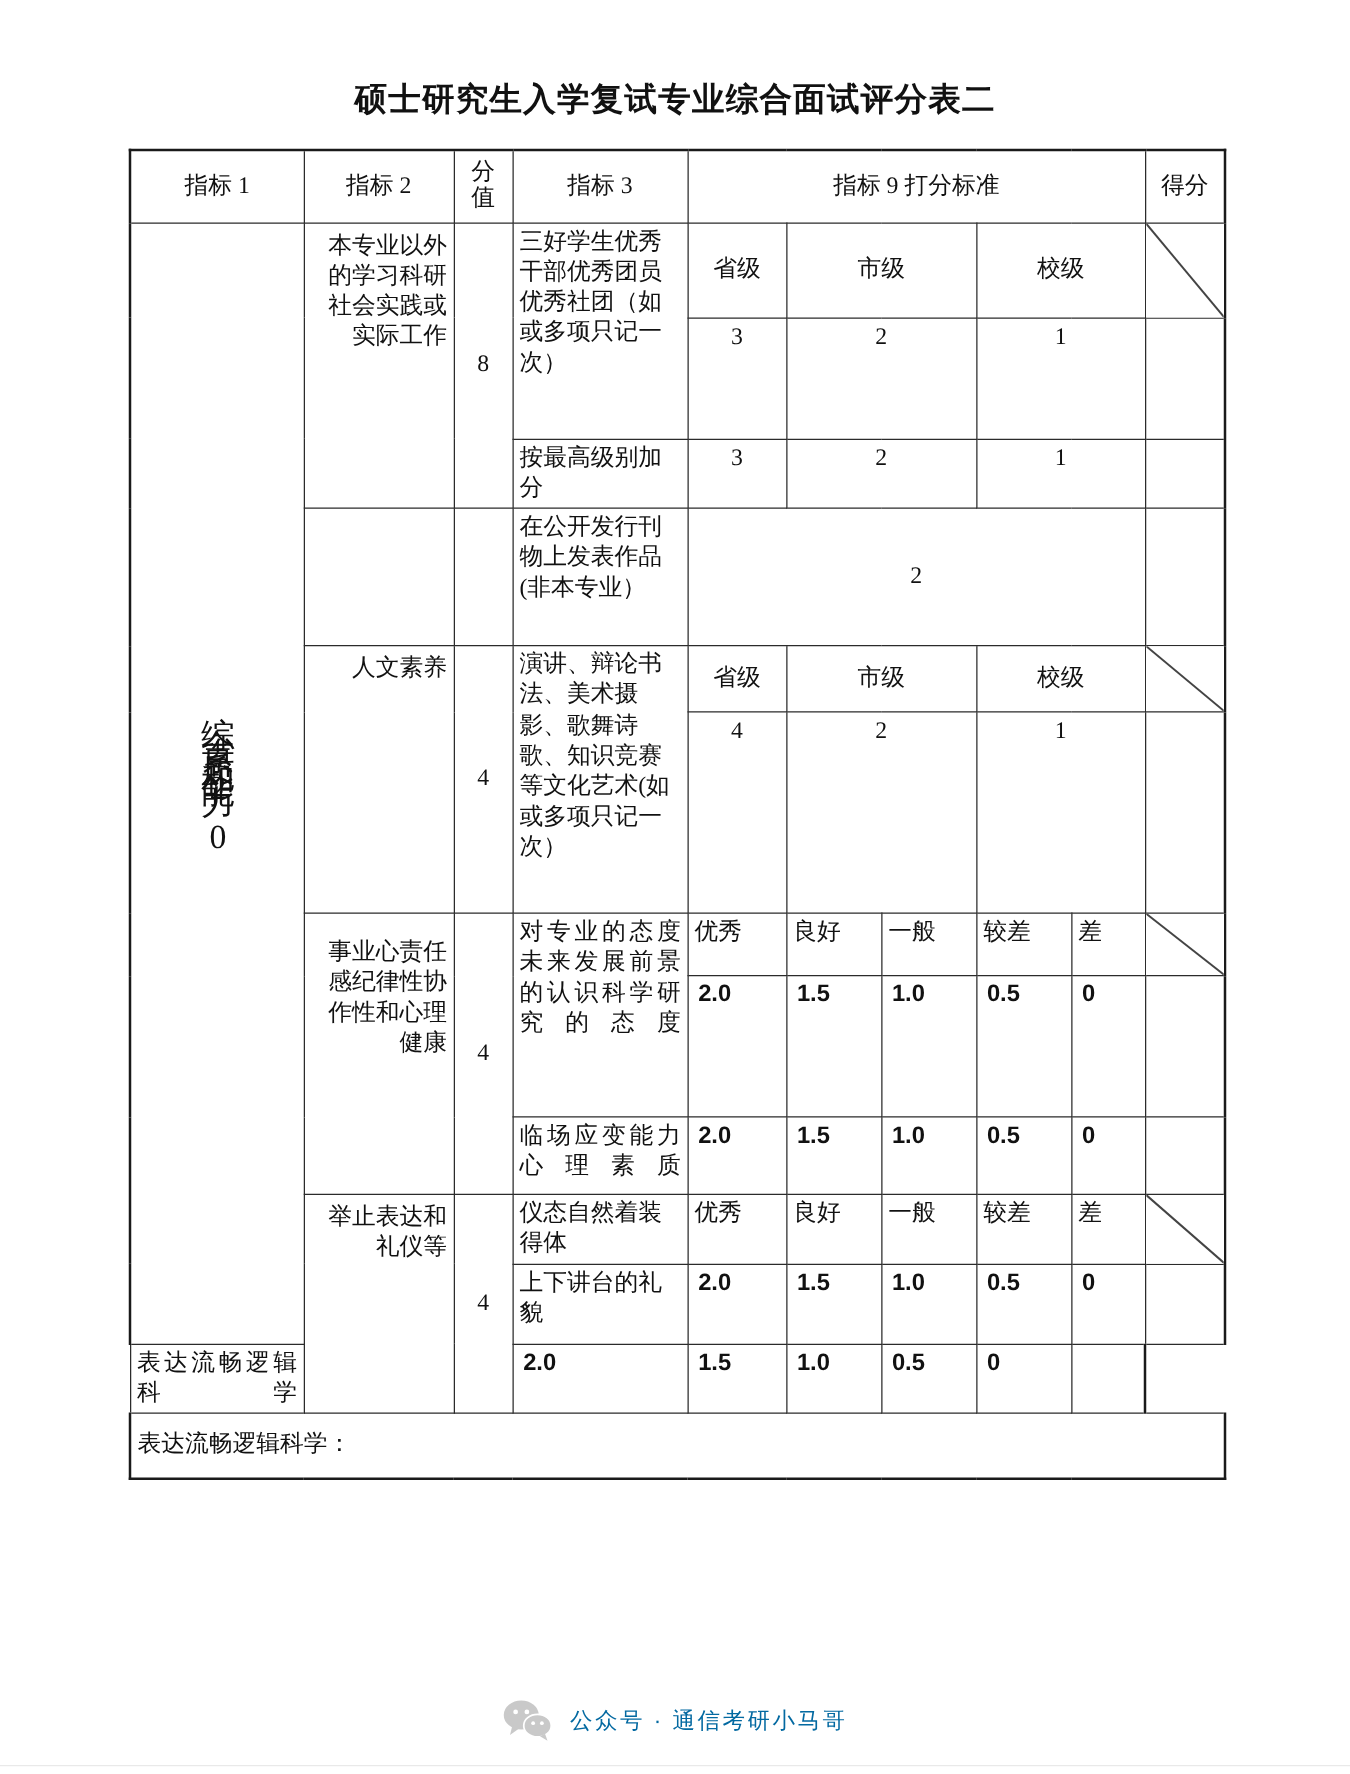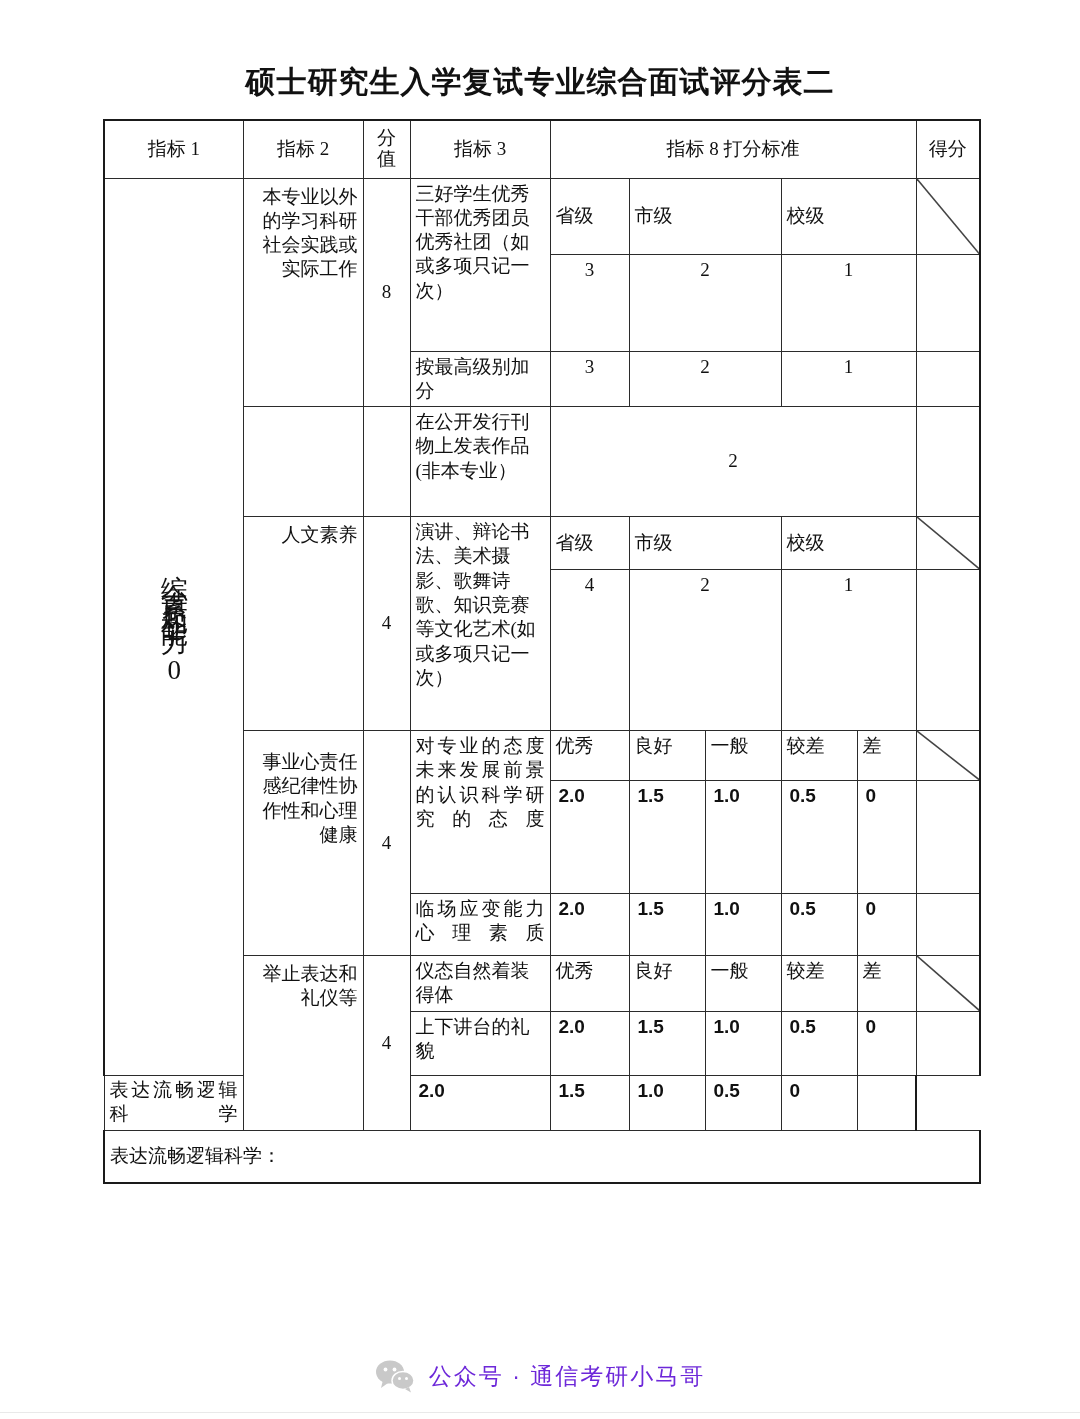--- a/index.html
+++ b/index.html
@@ -10,21 +10,21 @@
     font-family:"Liberation Serif","DejaVu Serif",serif;
     color:#111;
     position:relative;
     overflow:hidden;
   }
   .page { position:relative; width:1080px; height:1419px; }
 
   .title {
     position:absolute; left:0; top:62px; width:1080px;
     text-align:center;
-    font-size:30px; font-weight:bold;
+    font-size:26px; font-weight:bold;
     letter-spacing:1px;
     font-family:"Liberation Serif","DejaVu Serif",serif;
   }
 
   table.grade {
     position:absolute;
     left:103px; top:119px;
     width:876px;
     border-collapse:collapse;
     table-layout:fixed;
@@ -36,21 +36,21 @@
     line-height:1.28;
     vertical-align:top;
     background:#fff;
   }
   .outer-top { border-top:2px solid #1a1a1a !important; }
   .outer-bot { border-bottom:2px solid #1a1a1a !important; }
   .outer-left { border-left:2px solid #1a1a1a !important; }
   .outer-right { border-right:2px solid #1a1a1a !important; }
 
   .hdr { text-align:center; vertical-align:middle !important; height:58px; font-size:20px; }
-  .ctr { text-align:left; }
+  .ctr { text-align:center; }
   .mid { vertical-align:middle !important; }
   .num { text-align:center; font-size:19px; }
   .numsans { text-align:center; font-family:"Liberation Sans","DejaVu Sans",sans-serif; font-size:19px;font-weight:bold; }
 
   
   .vert {
     text-align:center;
     vertical-align:middle !important;
     padding:0;
   }
@@ -83,21 +83,21 @@
   .notes .l2 { margin:0; text-indent:34px; }
   .notes .l3 { margin:0; }
 
   .footer {
     position:absolute; left:0; top:1359px; width:1080px;
     display:flex; align-items:center; justify-content:center;
     gap:14px;
   }
   .footer .wx { width:40px; height:34px; position:relative; flex:0 0 auto; }
   .footer .wxtxt {
-    font-size:23px; color:#6d28d9;
+    font-size:18px; color:#0369a1;
     font-family:"Liberation Sans","DejaVu Sans",sans-serif;
     letter-spacing:2px;
   }
   .footer-rule { position:absolute; left:0; top:1412px; width:1080px; height:1px; background:#e9e9e9; }
 </style>
 </head>
 <body>
 
 <div class="page">
 
@@ -116,21 +116,21 @@
       <col style="width:59px">
       <col style="width:64px">
     </colgroup>
 
     <tbody>
         <tr>
       <td class="hdr outer-top outer-left">指标 1</td>
       <td class="hdr outer-top">指标 2</td>
       <td class="hdr outer-top" style="font-size:19px;line-height:1.1;">分值</td>
       <td class="hdr outer-top">指标 3</td>
-      <td class="hdr outer-top" colspan="5">指标 8 打分标准</td>
+      <td class="hdr outer-top" colspan="5">指标 9 打分标准</td>
       <td class="hdr outer-top outer-right">得分</td>
     </tr>
 
     <tr>
 
       <td class="vert outer-left" rowspan="11">
         <span class="vtext">综合素质和能力20</span>
       </td>
 
       <td class="ind2 mid" rowspan="3" style="vertical-align:top!important;padding-top:6px;">本专业以外的学习科研社会实践或实际工作</td>

